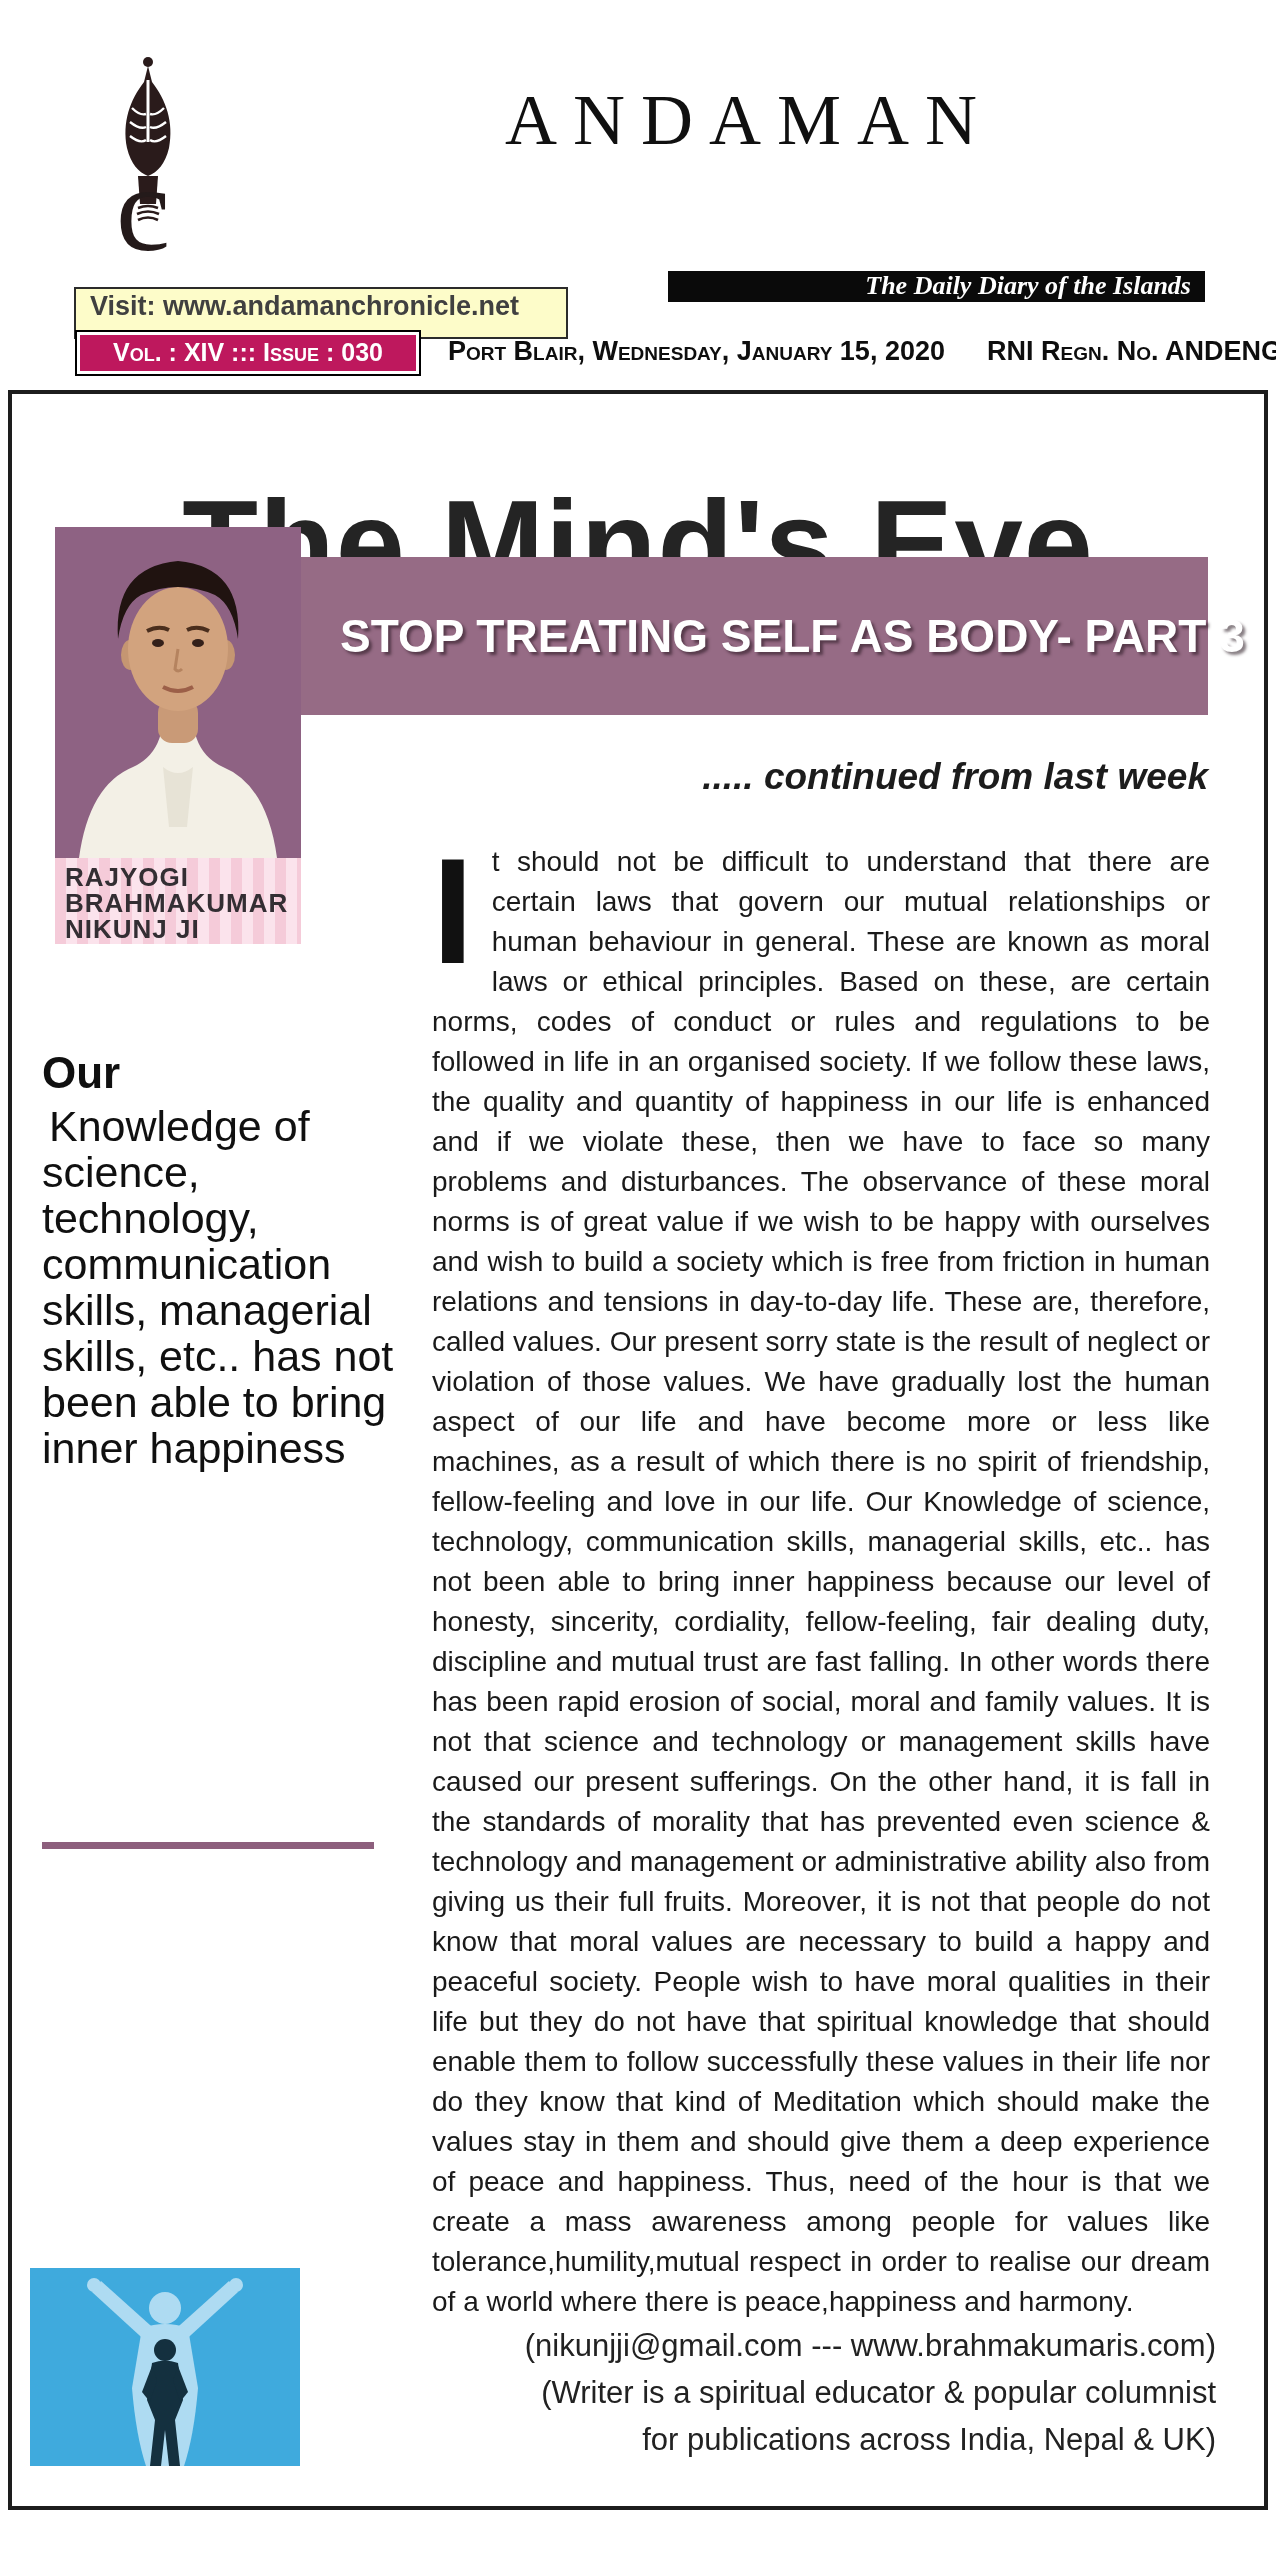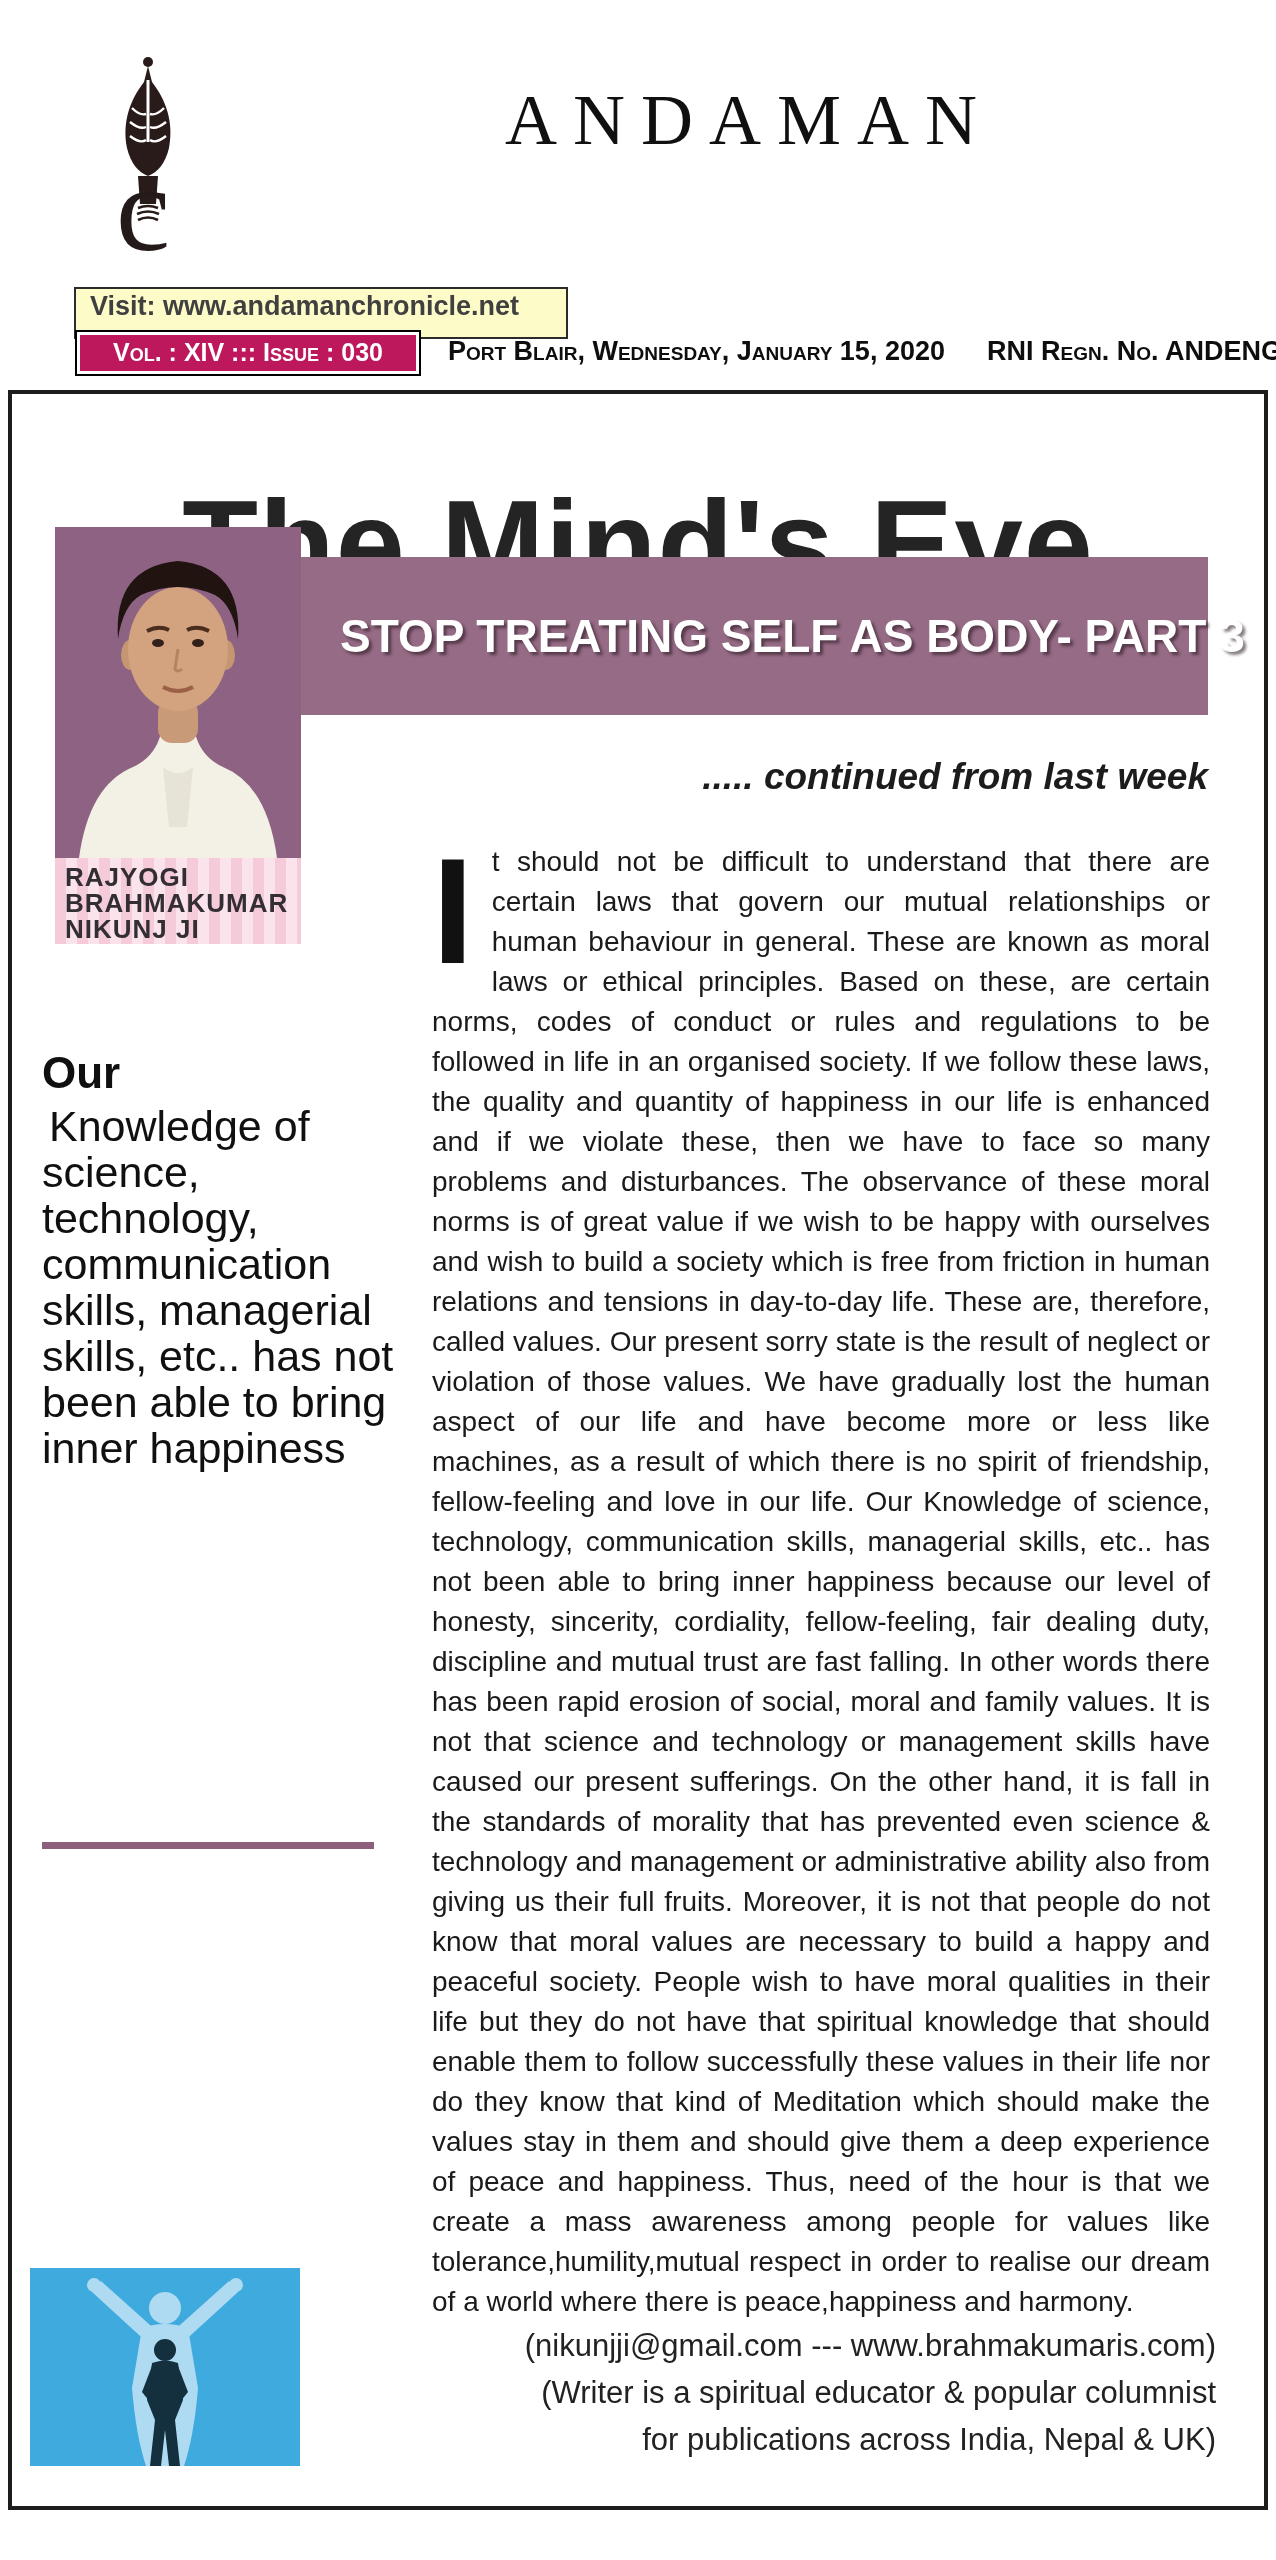--- a/index.html
+++ b/index.html
@@ -111,20 +111,21 @@
       <circle cx="36" cy="6" r="5" fill="#2a1b1b"></circle>
       <path d="M36 10 L40 26 C54 44 62 66 57 92 C53 108 46 116 36 120 C26 116 19 108 15 92 C10 66 18 44 32 26 Z" fill="#2a1b1b"></path>
       <path d="M36 24 L36 86" stroke="#fff" stroke-width="3"></path>
       <path d="M20 52 Q28 60 34 58 M52 52 Q44 60 38 58 M18 66 Q28 74 34 71 M54 66 Q44 74 38 71 M18 80 Q28 88 34 84 M54 80 Q44 88 38 84" stroke="#fff" stroke-width="2.4" fill="none"></path>
       <path d="M26 120 L46 120 L44 148 L28 148 Z" fill="#2a1b1b"></path>
       <path d="M26 152 Q36 148 46 152 M25 158 Q36 153 47 158 M26 164 Q36 159 46 164" stroke="#2a1b1b" stroke-width="2.6" fill="none"></path>
     </svg>
   </div>
   <div class="logo-c">c</div>
   <div class="andaman">ANDAMAN</div>
+  <div class="tagline-bar">The Daily Diary of the Islands</div>
   <div class="visit-box">Visit: www.andamanchronicle.net</div>
   <div class="info-row">
     <div class="vol-box">Vol. : XIV ::: Issue : 030</div>
     <div class="date-rni">
       <span>Port Blair, Wednesday, January 15, 2020</span><span class="rni">RNI Regn. No.  ANDENG/2006/19155</span>
     </div>
   </div>
 </header>
 
 <section class="frame">

